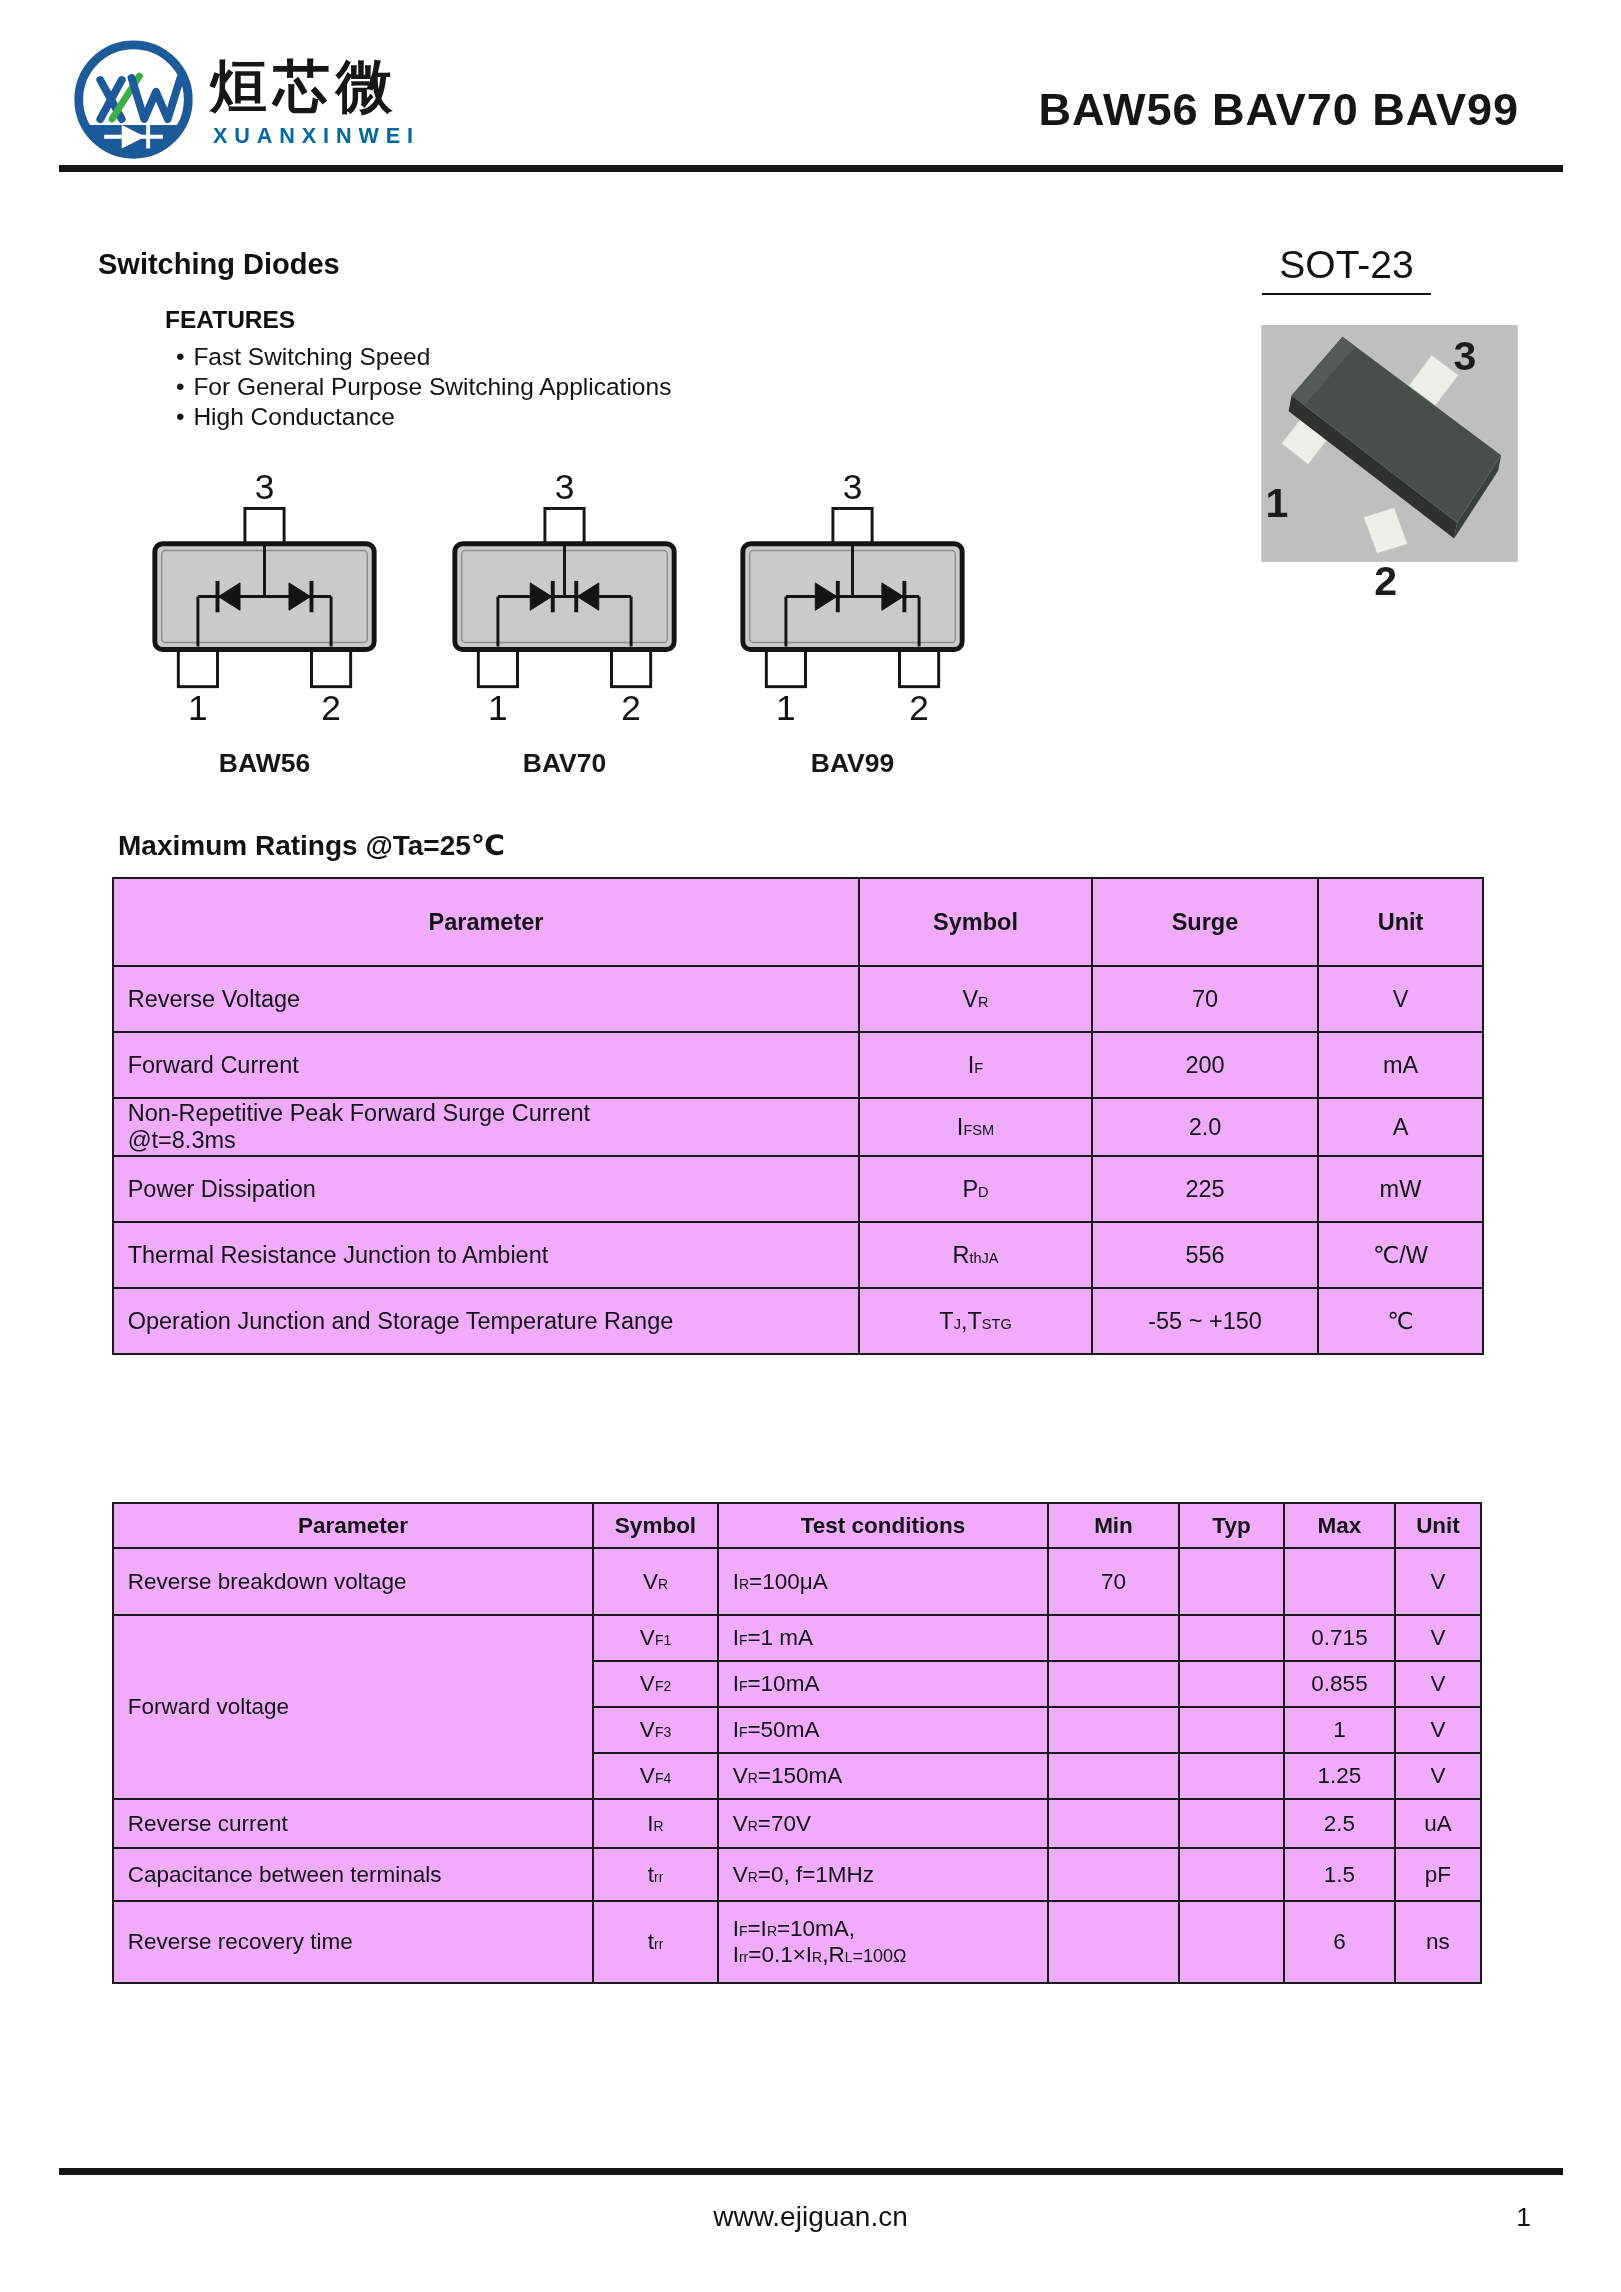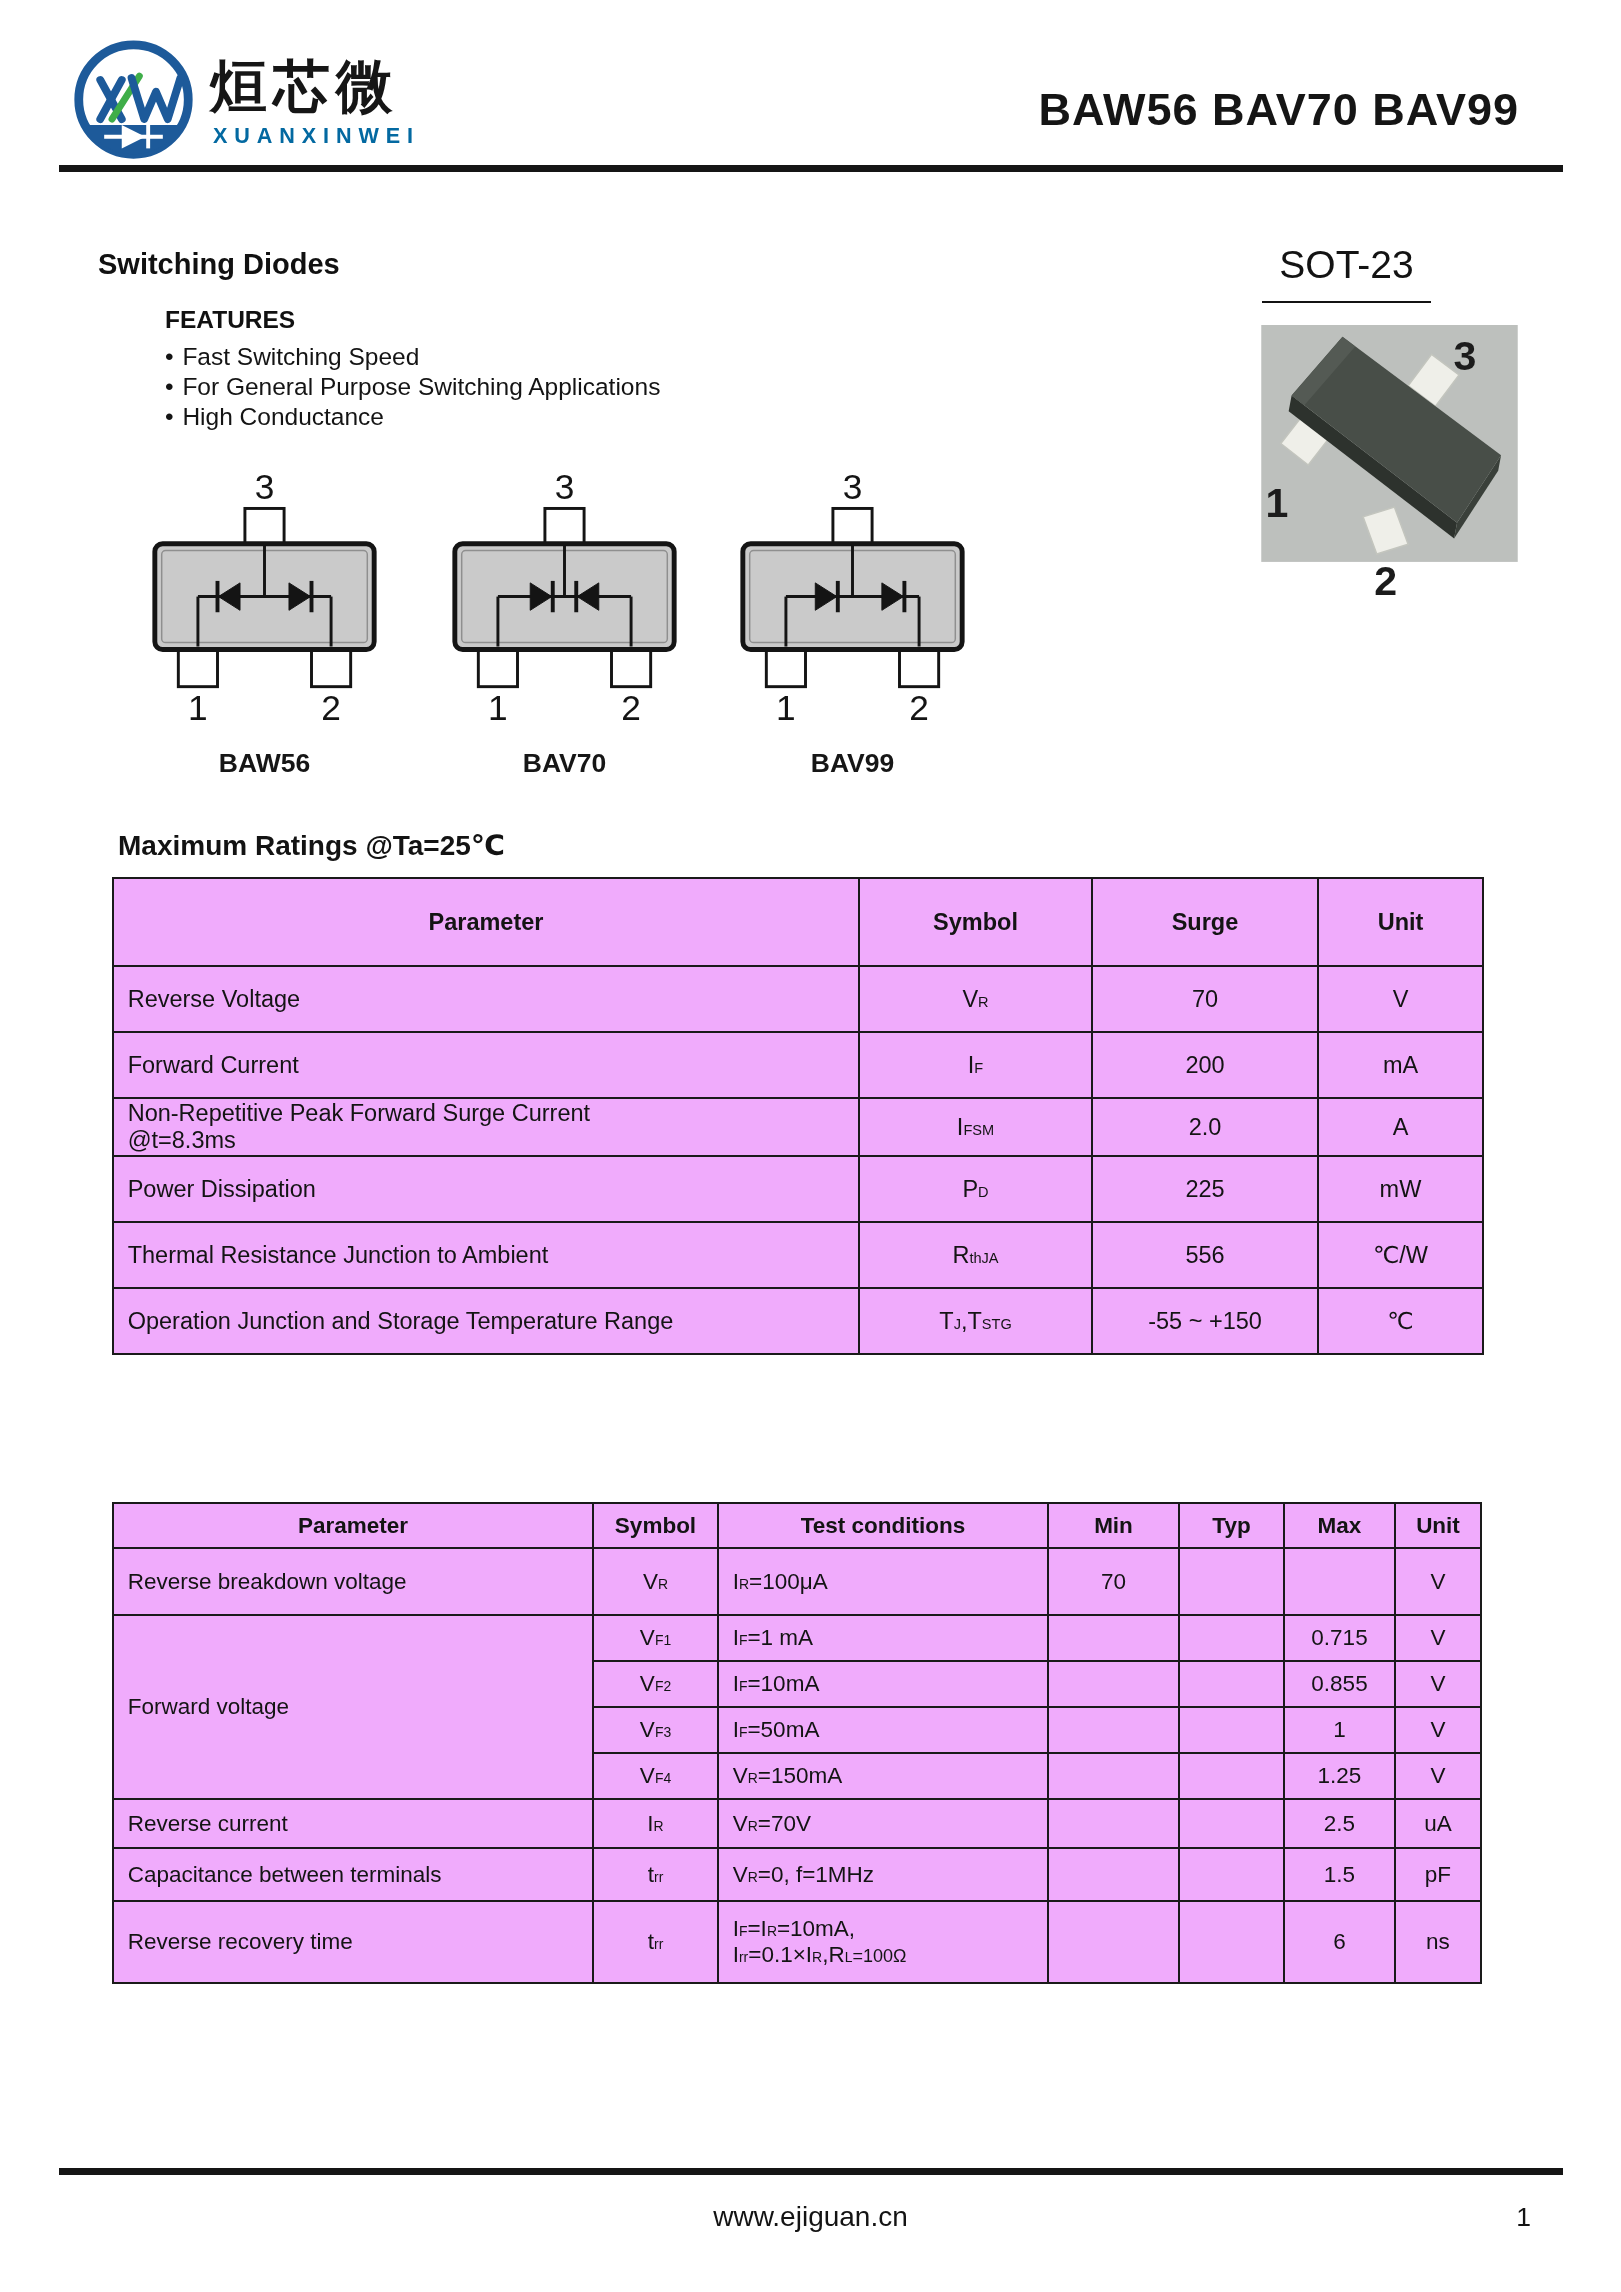--- a/index.html
+++ b/index.html
@@ -9,25 +9,25 @@
 
   
   .rule { position:absolute; left:59px; width:1504px; height:6.9px; background:#151515; }
   .cjk-name { position:absolute; left:210px; top:49px; font-size:57px; font-weight:bold; letter-spacing:5.9px; color:#161616; }
   .en-name { position:absolute; left:213px; top:123px; font-size:21.6px; font-weight:bold; letter-spacing:6.9px; color:#0369a1; }
   .doc-title { position:absolute; right:102px; top:84px; font-size:45px; font-weight:bold; letter-spacing:1px; color:#151515; }
 
   .h-category { position:absolute; left:98px; top:248px; font-size:29px; font-weight:bold; }
   .features-block { position:absolute; left:165px; top:306px; }
   .features-title { font-size:24.5px; font-weight:bold; margin-bottom:7.8px; }
-  .feature-line { font-size:24.5px; line-height:30px; color:#141414; }
+  .feature-line { font-size:24.5px; line-height:30px; color:#141414;margin-left:11px; }
   .feature-line .blt { margin-right:8.8px; }
 
   .sot23-label { position:absolute; left:1262px; top:243px; width:169px; text-align:center;
-                 font-size:39px; color:#131313; border-bottom:2.9px solid #131313; padding-bottom:14px; }
+                 font-size:39px; color:#131313; border-bottom:2.9px solid #131313; padding-bottom:6px; }
 
   
   .sec-heading { position:absolute; font-size:28px; font-weight:bold; color:#131313; }
 
   
   .fig { position:absolute; top:469px; width:235px; text-align:center; }
   .fig-caption { margin-top:11.8px; font-size:26.5px; font-weight:bold; color:#161616; }
 
   
   table.dtable { position:absolute; border-collapse:collapse; table-layout:fixed; background:#f0abfc; }

